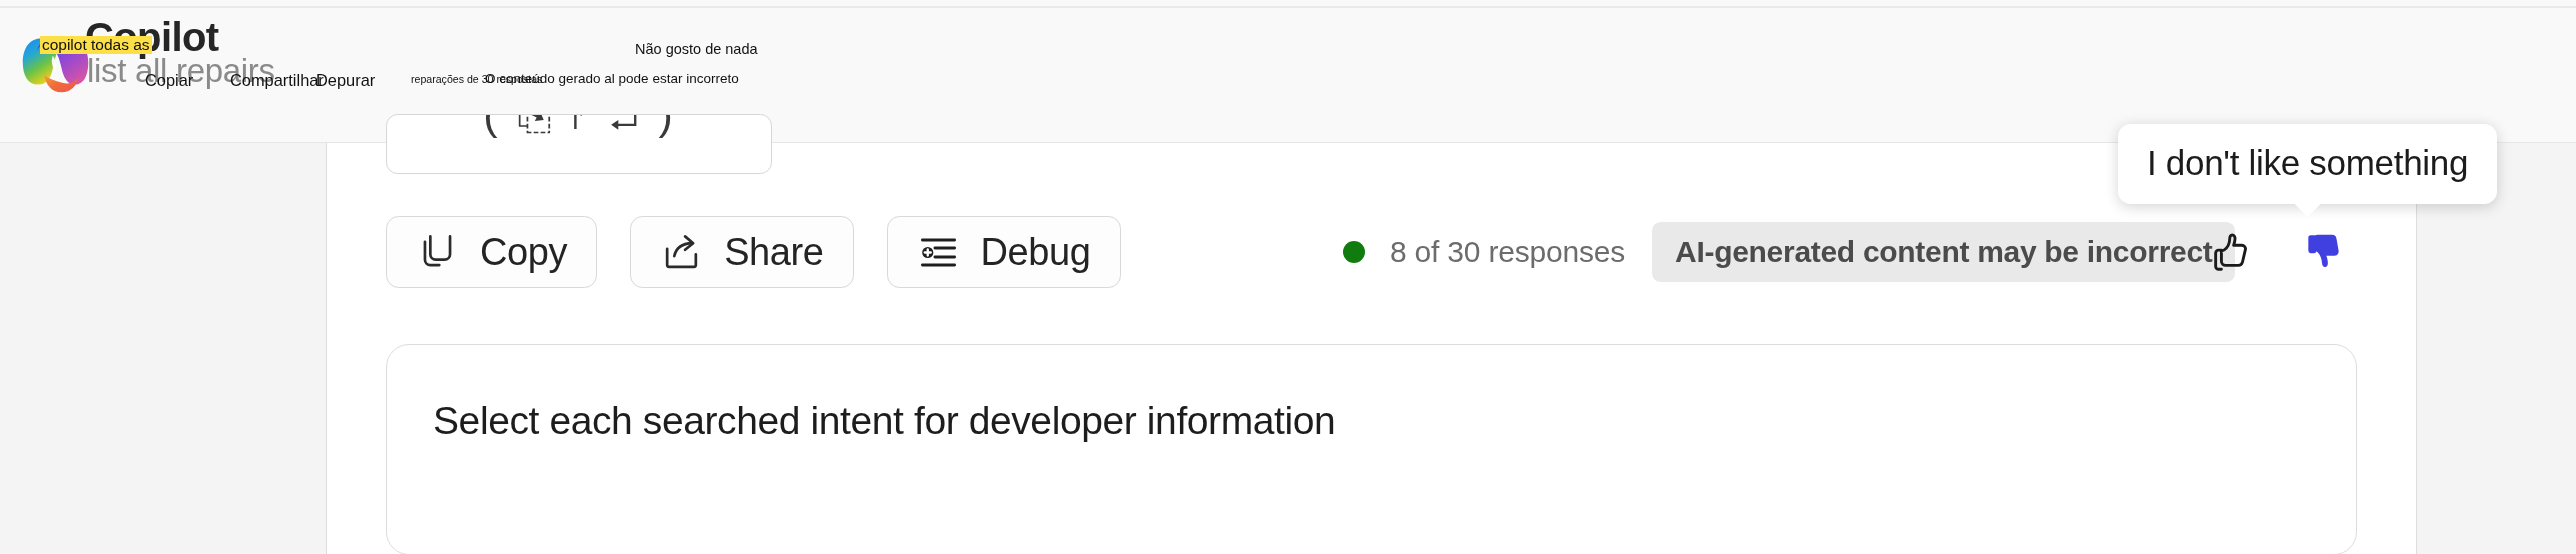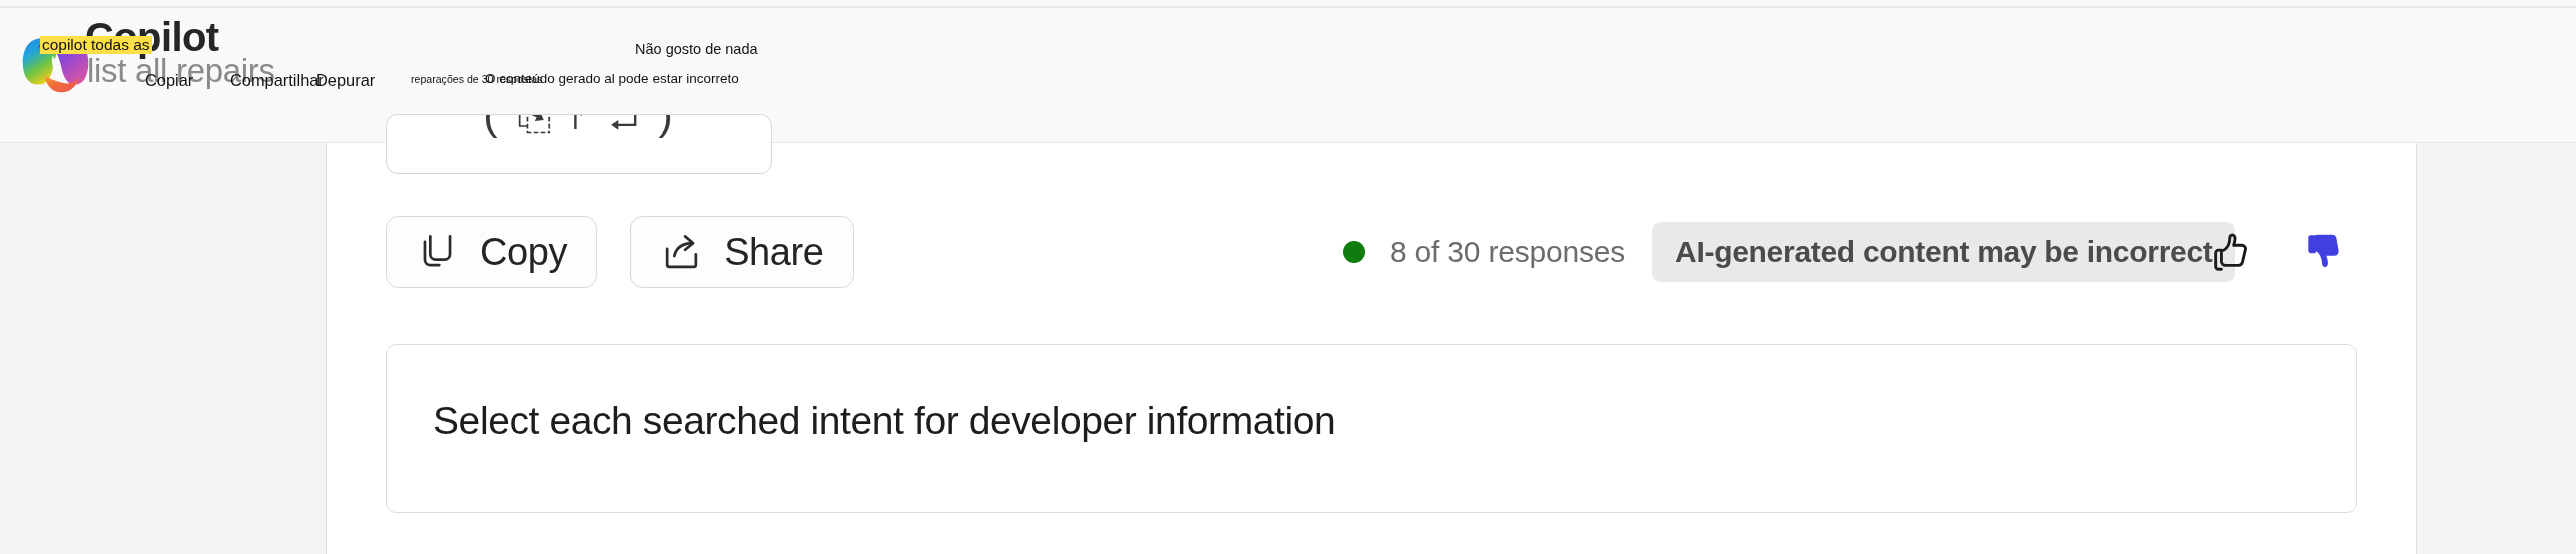--- a/index.html
+++ b/index.html
@@ -149,22 +149,22 @@
   .tooltip-arrow {
     position: absolute; left: 50%; bottom: -12.6px; margin-left: -13.5px;
     width: 27px; height: 13.5px;
     background: #ffffff;
     clip-path: polygon(0 0, 100% 0, 50% 100%);
   }
 
   
   .content-card {
     position: absolute; left: 386px; top: 201px;
-    width: 1971px; height: 169px;
-    border: 1.9px solid #dcdcdc; border-radius: 10px;
+    width: 1971px; height: 211px;
+    border: 1.9px solid #dcdcdc; border-radius: 23px;
     background: #ffffff;
   }
   .card-heading {
     position: absolute; left: 46px; top: 54px;
     font-size: 39px; font-weight: 400; color: #1d1d1d;
     letter-spacing: -0.4px; white-space: nowrap;
   }
 </style>
 </head>
 <body>
@@ -250,20 +250,33 @@
         <span>
           <svg width="43" height="43" viewBox="0 0 24 24" fill="none" stroke="#2b2b2b" stroke-width="1.5" stroke-linecap="round" stroke-linejoin="round">
             <path d="M4 10v9a1 1 0 0 0 1 1h14a1 1 0 0 0 1-1v-6"></path>
             <path d="M8 14c1-5 5-7 10-7.2"></path>
             <path d="M14 3l4.5 3.8L14 10.5"></path>
           </svg>
         </span>
         <span class="lbl">Share</span>
       </div>
 
+      <div class="act-btn">
+        <span>
+          <svg width="43" height="43" viewBox="0 0 24 24" fill="none" stroke="#1e1e1e" stroke-width="1.6" stroke-linecap="round">
+            <path d="M3 5h18"></path>
+            <path d="M10 9.5h11"></path>
+            <path d="M10 14.5h11"></path>
+            <path d="M3 19h18"></path>
+            <circle cx="6" cy="12" r="3.1" fill="#1e1e1e" stroke="none"></circle>
+            <path d="M6 10.3v3.4M4.3 12h3.4" stroke="#ffffff" stroke-width="1.3"></path>
+          </svg>
+        </span>
+        <span class="lbl">Debug</span>
+      </div>
     </div>
 
     <div class="status-cluster">
       <div class="status-dot"></div>
       <div class="status-text">8 of 30 responses</div>
       <div class="ai-badge">AI-generated content may be incorrect</div>
     </div>
 
     <div class="fb-icons">
       <span class="fb-btn">
@@ -278,15 +291,19 @@
           <path d="M4.6 3.2h1.7a1.3 1.3 0 0 1 1.3 1.3v6.9a1.3 1.3 0 0 1-1.3 1.3H4.6a1.3 1.3 0 0 1-1.3-1.3V4.5a1.3 1.3 0 0 1 1.3-1.3z" fill="#4040e0"></path>
         </svg>
       </span>
     </div>
 
     <div class="content-card">
       <div class="card-heading">Select each searched intent for developer information</div>
     </div>
   </div>
 
+  <div class="tooltip">
+    <span>I don't like something</span>
+    <span class="tooltip-arrow"></span>
+  </div>
 
 </div>
 
 
 </body></html>

